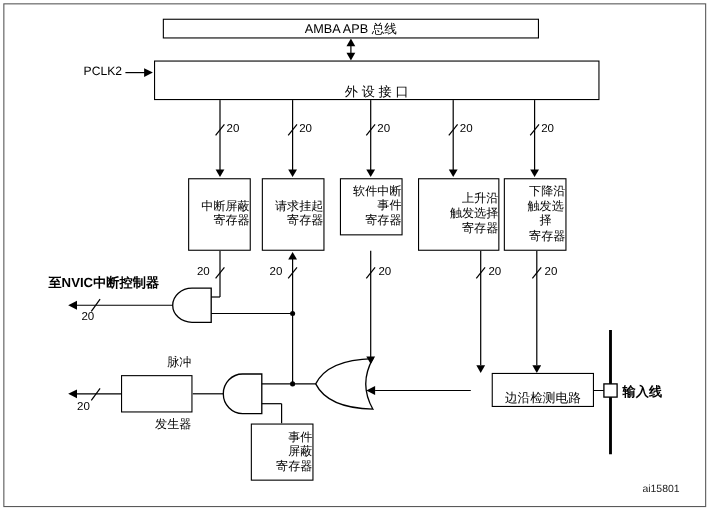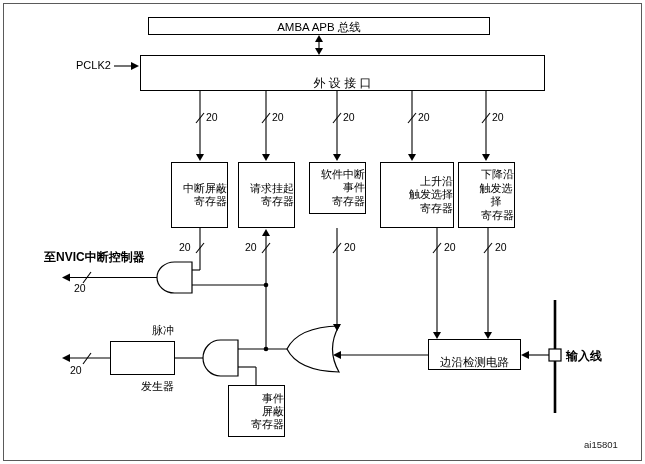--- a/index.html
+++ b/index.html
@@ -204,21 +204,21 @@
     <span>脉冲</span>
     <span>发生器</span>
   </div>
 
   <div class="box" style="left:228px; top:385px; width:57px; height:52px; line-height:13px;">
     <span>事件</span>
     <span>屏蔽</span>
     <span>寄存器</span>
   </div>
 
-  <div class="box row f115" style="left:428px; top:339px; width:93px; height:31px;">
+  <div class="box row f115" style="left:447px; top:339px; width:93px; height:31px;">
     <span>边沿检测电路</span>
   </div>
 
   <div class="lbl f11" style="left:76px; top:59px;">PCLK2</div>
 
   <div class="lbl f12 bold" style="left:44px; top:249px;">至NVIC中断控制器</div>
 
   <div class="lbl f12 bold" style="left:566px; top:348px;">输入线</div>
 
   <div class="lbl figid" style="left:584px; top:439px;text-align:right;">ai15801</div>

